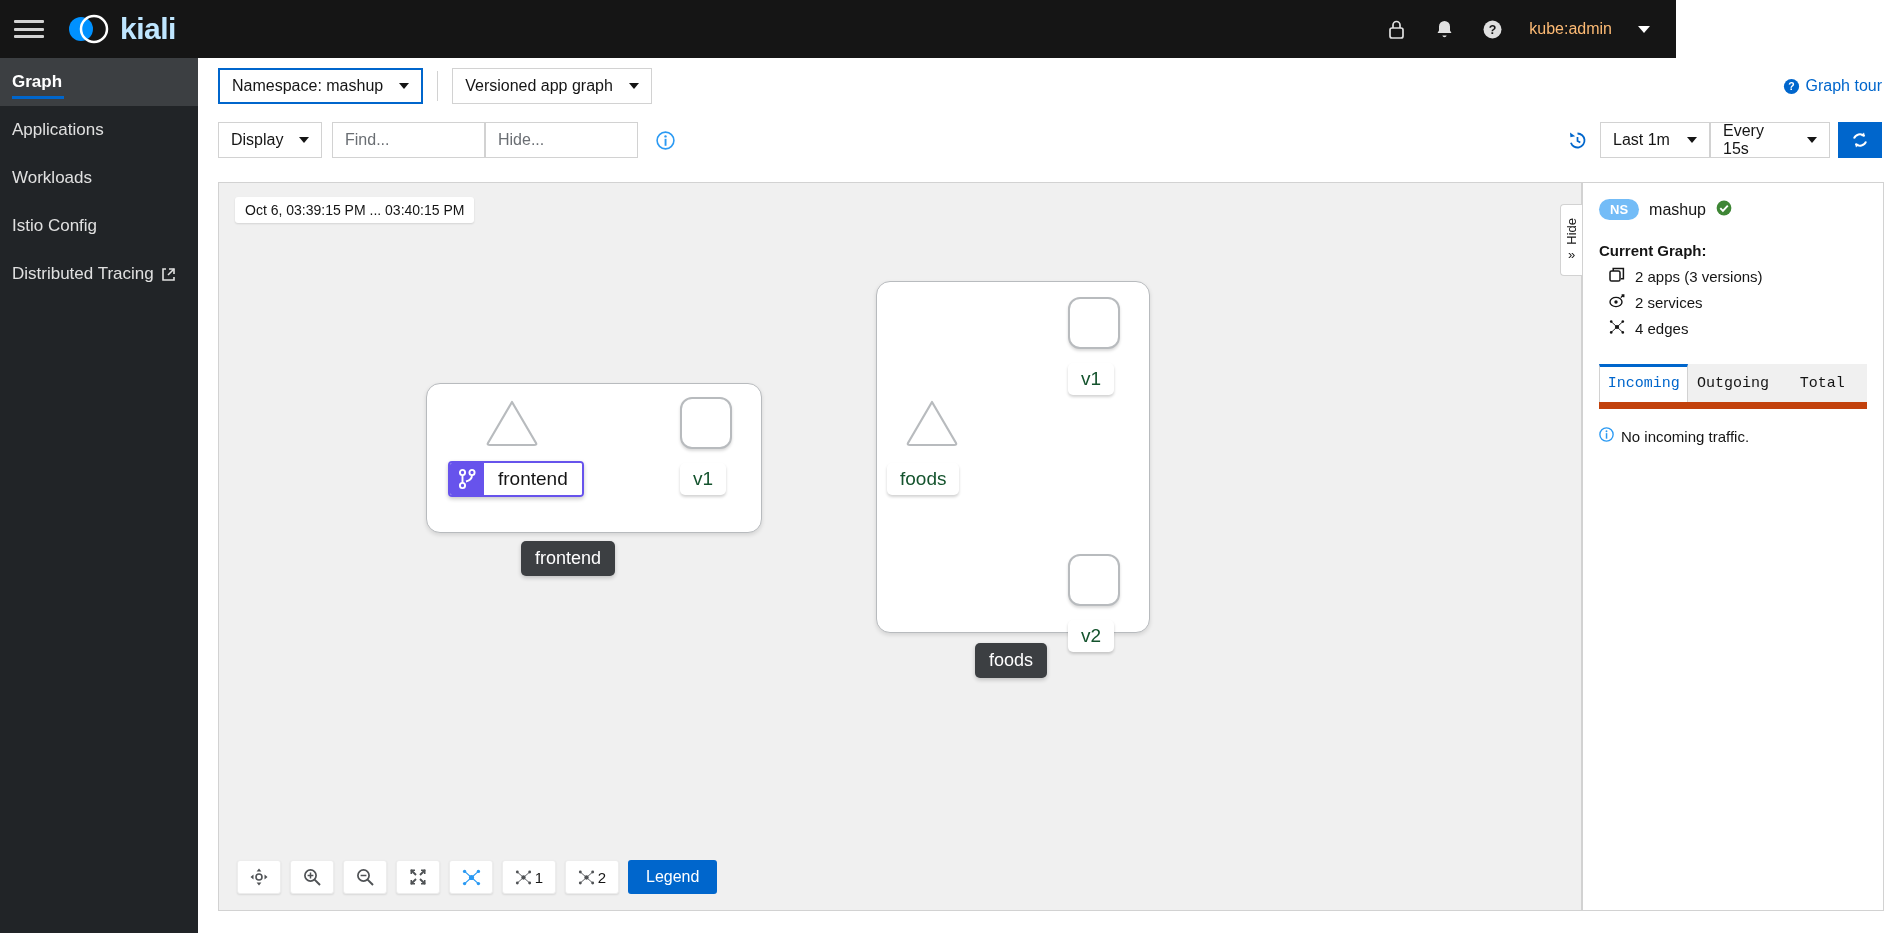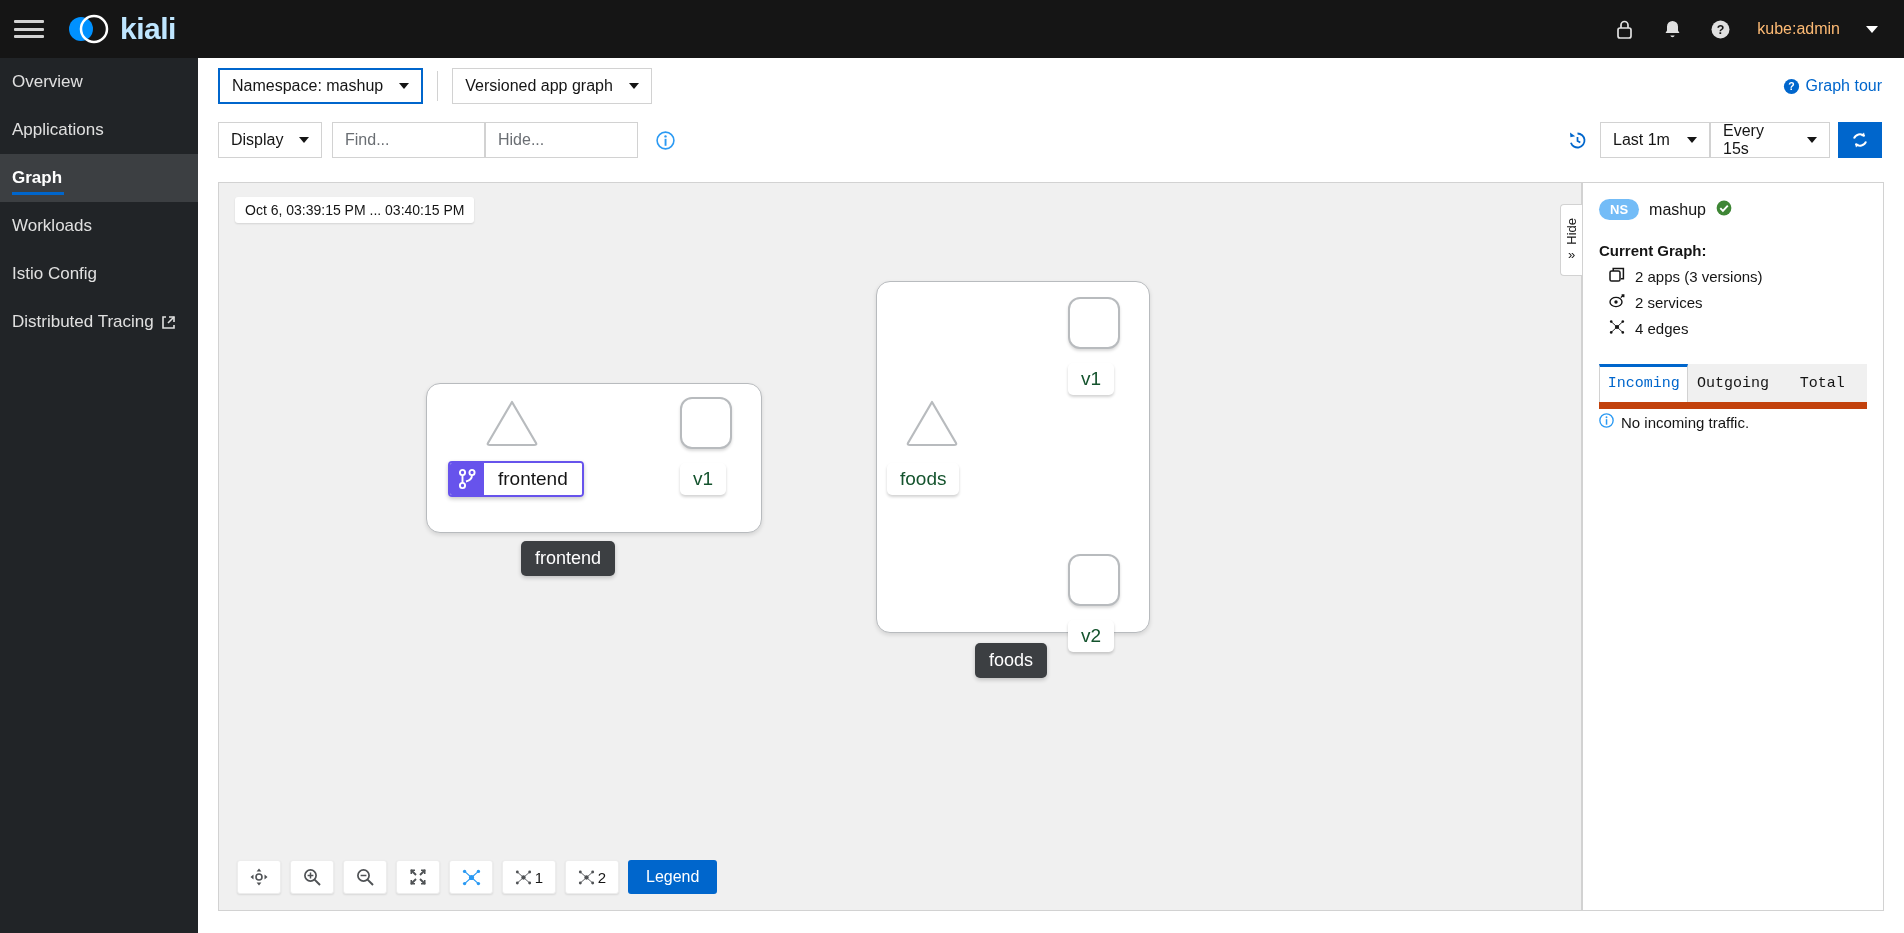--- a/index.html
+++ b/index.html
@@ -6,21 +6,21 @@
   html, body {
     width: 1904px; height: 933px;
     font-family: "Liberation Sans", sans-serif;
     background: #ffffff; overflow: hidden;
   }
   body { position: relative; }
 
   
   .masthead {
     position: absolute; top: 0; left: 0;
-    width: 1904px; height: 58px;
+    width: 1676px; height: 58px;
     background: #151515;
     display: flex; align-items: center;
   }
   .hamburger {
     width: 30px; height: 22px; margin-left: 14px; margin-right: 22px;
     display: flex; flex-direction: column; justify-content: space-between;
     cursor: pointer; padding: 2px 0;
   }
   .hamburger span { display: block; height: 3px; background: #d2d2d2; border-radius: 1px; }
   .brand { display: flex; align-items: center; gap: 10px; }
@@ -227,21 +227,21 @@
   .tab {
     flex: 1; text-align: center; padding: 10px 0; font-size: 15px;
     color: #151515; cursor: pointer; border: 1px solid transparent;
     border-bottom: none; background: #f0f0f0;
   }
   .tab.active {
     color: #0066cc; background: #fff; border-color: #d2d2d2;
     border-top: 3px solid #0066cc; padding-top: 8px;
   }
   .no-traffic {
-    margin-top: 4px; display: flex; align-items: center; gap: 7px;
+    margin-top: 18px; display: flex; align-items: center; gap: 7px;
     font-size: 15px; color: #151515;
   }
 </style>
 </head>
 <body>
 
 <div class="masthead">
   <div class="hamburger">
     <span></span>
       <span></span>
@@ -276,28 +276,25 @@
         <circle cx="10.5" cy="10.5" r="9" fill="#e0e0e0"></circle>
         <text x="10.5" y="15.2" font-family="Liberation Sans, sans-serif" font-size="12.5" font-weight="bold" fill="#151515" text-anchor="middle">?</text>
       </svg>
     </div>
     <div class="user-name">kube:admin</div>
     <div class="caret-white"></div>
   </div>
 </div>
 
 <div class="sidebar">
-  <div class="nav-item">
-    <span>Overview</span>
+  <div class="nav-item active">
+    <span>Graph</span>
   </div>
   <div class="nav-item">
     <span>Applications</span>
-  </div>
-  <div class="nav-item active">
-    <span>Graph</span>
   </div>
   <div class="nav-item">
     <span>Workloads</span>
   </div>
   <div class="nav-item">
     <span>Istio Config</span>
   </div>
   <div class="nav-item">
     <span>Distributed Tracing</span>
     <span class="ext-icon">

